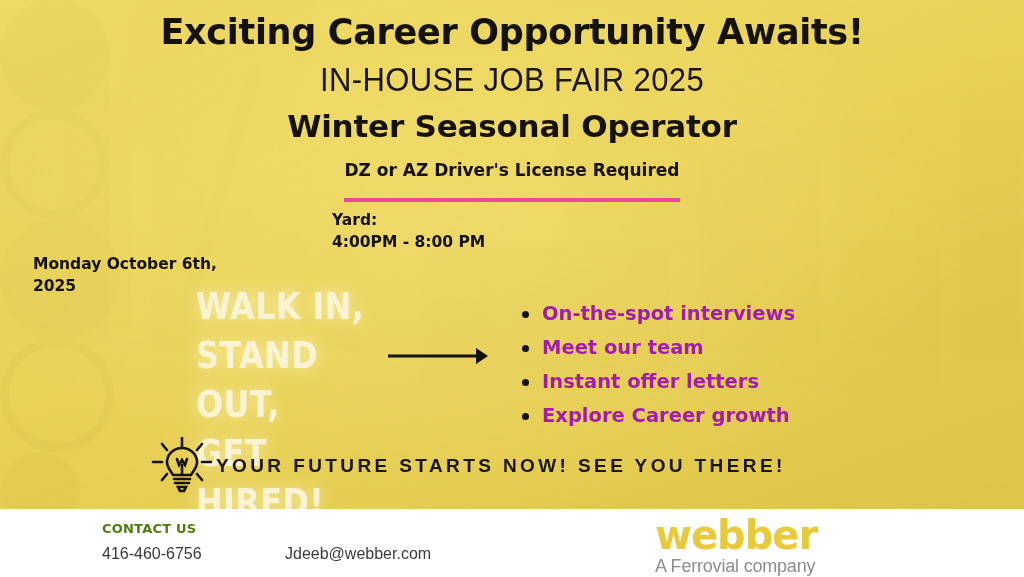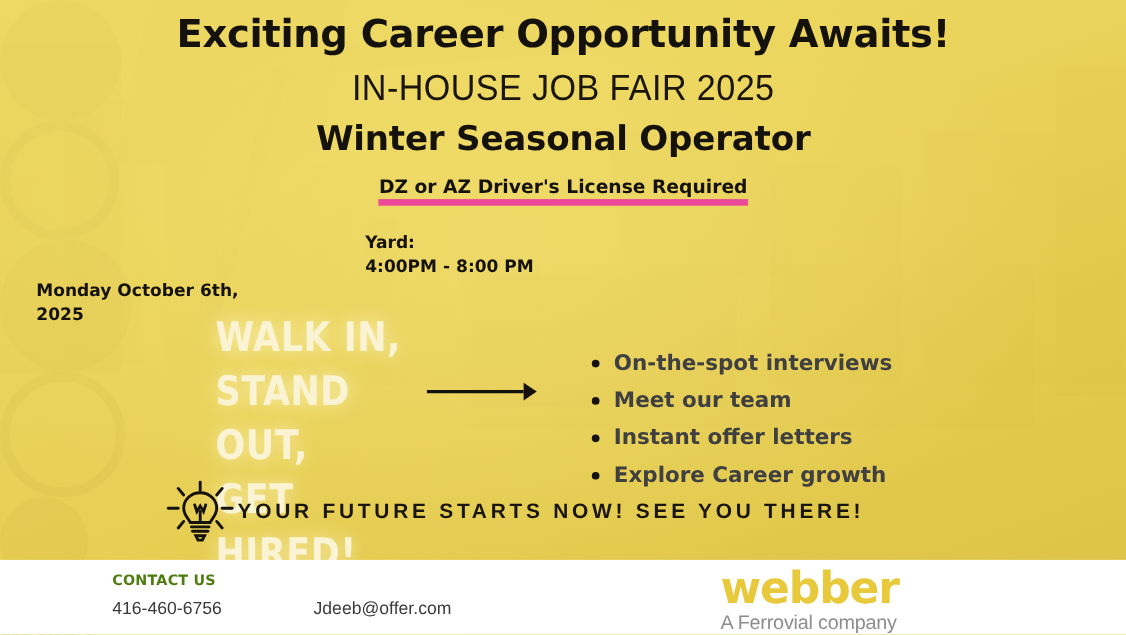--- a/index.html
+++ b/index.html
@@ -119,22 +119,22 @@
     top: 160px;
     left: 0;
     width: 1024px;
     text-align: center;
     font-family: "DejaVu Sans", sans-serif;
     font-weight: bold;
     font-size: 17px;
     color: #15110b;
   }
   .subtitle span {
-    border-bottom: 6px solid #ec4899;
-    padding-bottom: 1px;
+    border-bottom: 4px solid #ec4899;
+    padding-bottom: 18px;
   }
 
   
   .detail {
     position: absolute;
     font-family: "DejaVu Sans", sans-serif;
     font-weight: bold;
     font-size: 15.5px;
     line-height: 22px;
     color: #15110b;
@@ -167,28 +167,28 @@
     left: 388px;
     width: 100px;
     height: 22px;
   }
 
   
   .bullets {
     position: absolute;
     top: 297px;
     left: 516px;
-    margin: 16px;
+    margin: 0;
     padding: 0 0 0 26px;
     list-style: none;
     font-family: "DejaVu Sans", sans-serif;
     font-weight: bold;
     font-size: 19.5px;
     line-height: 34px;
-    color: #404040;
+    color: #a21caf;
   }
   .bullets li {
     position: relative;
   }
   .bullets li::before {
     content: "";
     position: absolute;
     left: -20px;
     top: 14px;
     width: 7px;
@@ -371,21 +371,21 @@
           <path d="M30 50 L38 50 L36 54 L32 54 Z"></path>
         </g>
       </svg>
     </div>
 
     <div class="tagline">YOUR FUTURE STARTS NOW! SEE YOU THERE!</div>
 
     <div class="footer">
       <div class="footer-contact-label">CONTACT US</div>
       <div class="footer-phone">416-460-6756</div>
-      <div class="footer-email">Jdeeb@offer.com</div>
+      <div class="footer-email">Jdeeb@webber.com</div>
       <div class="logo">
         <div class="logo-word">webber</div>
         <div class="logo-tag">A Ferrovial company</div>
       </div>
     </div>
 
   </div>
 </div>
 
 </body></html>

